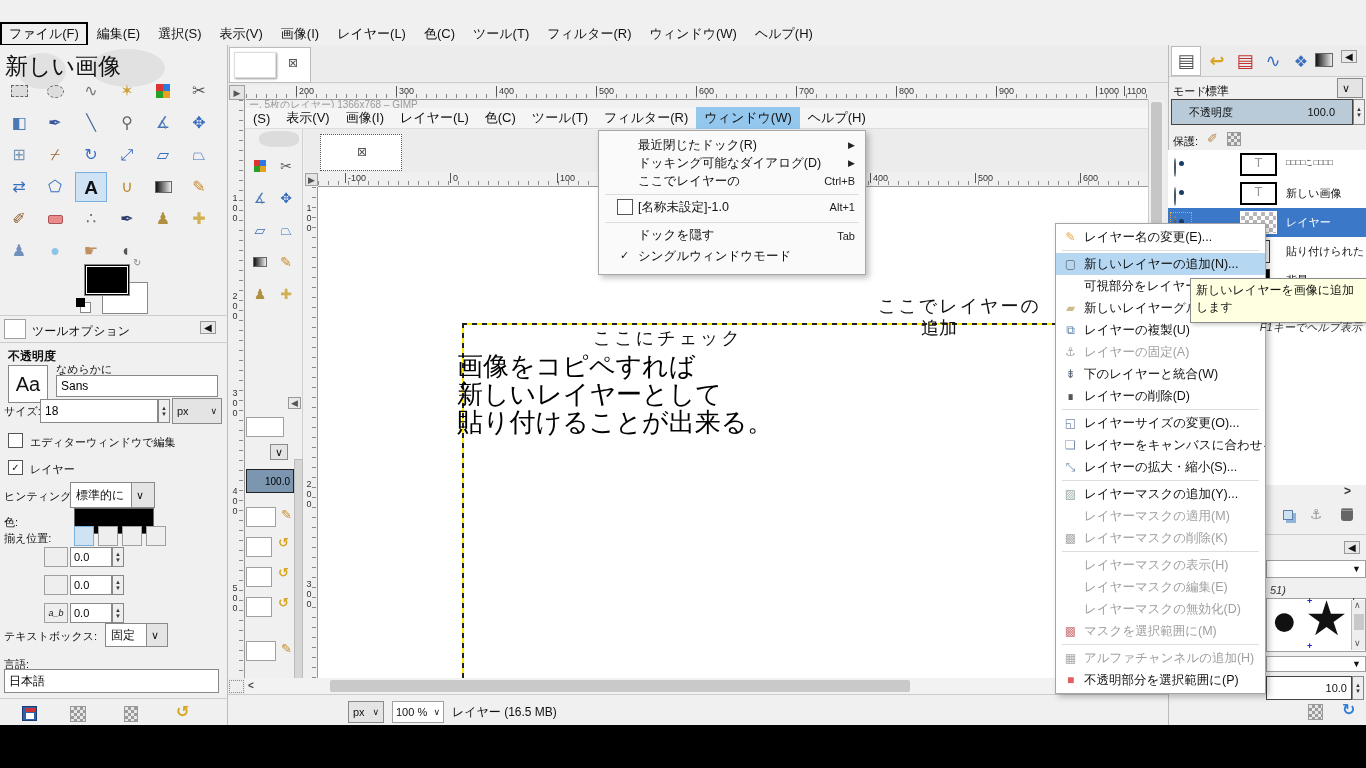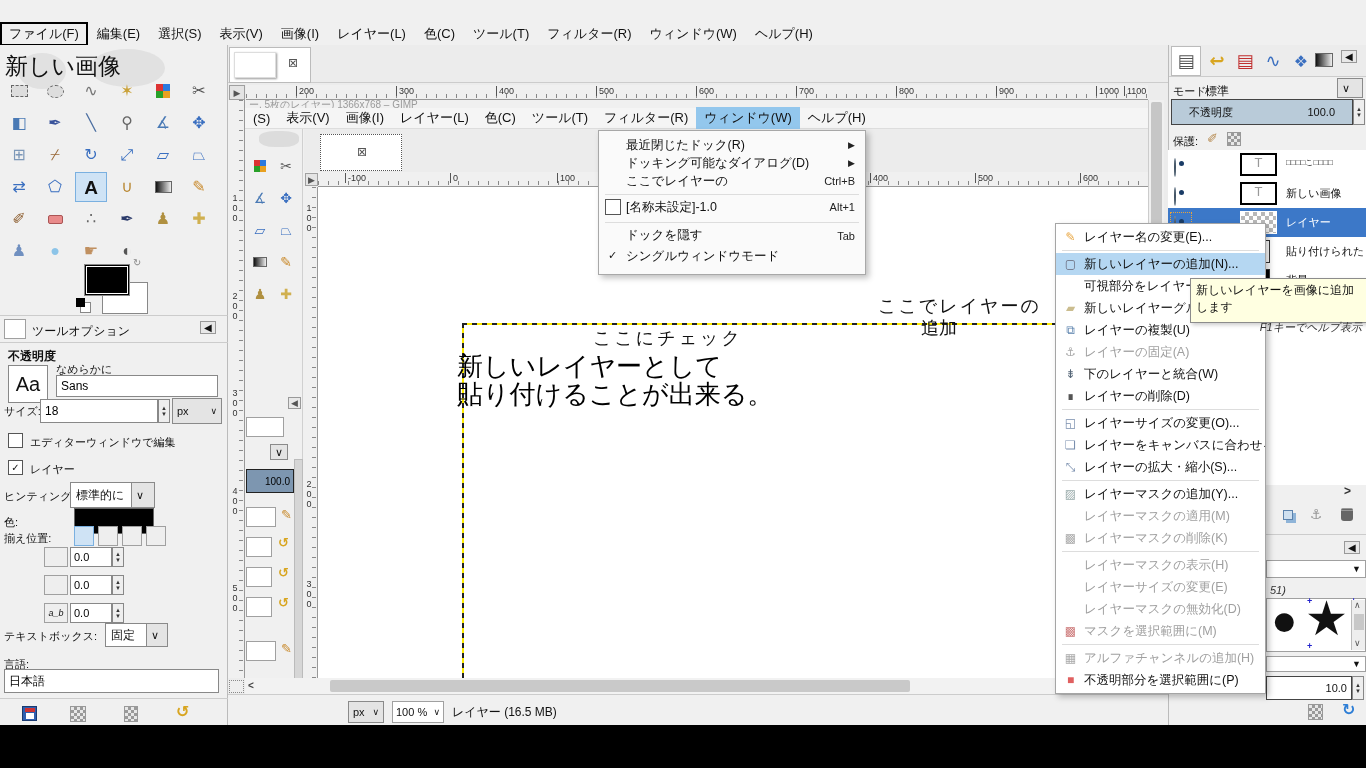--- a/index.html
+++ b/index.html
@@ -34,21 +34,21 @@
 .dash-v{position:absolute;width:2px;background:repeating-linear-gradient(180deg,#222 0 5px,#ffec00 5px 10px)}
 .mb-item{padding:3px 9px;font-size:13px}
 .imb-item{padding:2px 8px;font-size:13px;white-space:nowrap}
 .cm{position:absolute;left:1055px;top:223px;width:211px;background:#fff;border:1px solid #a5a5a5;box-shadow:3px 3px 6px rgba(0,0,0,.25);padding:2px 0;z-index:30}
 .cm-item{height:22px;display:flex;align-items:center;font-size:12.5px;padding:0 6px;white-space:nowrap;overflow:hidden}
 .cm-ico{width:17px;min-width:17px;text-align:center;margin-right:5px;font-size:12px;line-height:1}
 .cm-item.dis{color:#a0a0a0}
 .cm-item.hl{background:#b5d7f2}
 .sep{height:1px;background:#ddd;margin:2px 6px}
 .wm{position:absolute;left:598px;top:130px;width:268px;background:#fafafa;border:1px solid #a8a8a8;box-shadow:3px 3px 6px rgba(0,0,0,.25);z-index:20}
-.wm-item{position:absolute;left:0;right:0;display:flex;align-items:center;font-size:12.5px;padding:0 10px 0 27px}
+.wm-item{position:absolute;left:12px;right:0;display:flex;align-items:center;font-size:12.5px;padding:0 10px 0 27px}
 .wm-sc{margin-left:auto;color:#222}
 .spincol{display:flex;flex-direction:column;justify-content:center;font-size:6px;line-height:6px;color:#333;border-left:1px solid #999;padding:0 2px}
 .combo{background:#e4e4e4;border:1px solid #8a8a8a;display:flex;align-items:center;justify-content:space-between;font-size:11px;padding:0 4px}
 .tt{position:absolute;left:1190px;top:278px;width:178px;height:45px;background:#ffffe1;border:1px solid #8c8c8c;box-shadow:2px 2px 4px rgba(0,0,0,.2);z-index:40;font-size:12px;padding:3px 5px}
 .lrow{position:absolute;left:1168px;width:198px;height:29px}
 .lthumb{position:absolute;left:72px;top:3px;width:37px;height:23px}
 .lname{position:absolute;left:118px;top:7px;font-size:11px;white-space:nowrap;overflow:hidden;max-width:78px}
 .trash-i{width:12px;height:13px;background:#666;border-radius:2px 2px 3px 3px;border-top:3px double #999}
 .dup-i{width:10px;height:10px;background:#cfe0f0;border:1px solid #5b82ad;box-shadow:3px 3px 0 #8fb4d8}
 .save-i{width:15px;height:15px;background:#2f5fb0;border:1px solid #1a3a70;position:relative}
@@ -394,20 +394,21 @@
         <span class="vnum abs" style="left:1px;top:292px">200</span>
         <span class="vnum abs" style="left:1px;top:392px">300</span>
       </div>
 
       <div class="abs white" style="left:73px;top:87px;width:830px;height:491px"></div>
 
       <div class="dash-h" style="left:217px;top:223px;width:686px"></div>
       <div class="dash-v" style="left:217px;top:223px;height:400px"></div>
 
       <div class="abs" style="left:212px;top:252px;font-size:26px;line-height:28px;color:#000">
+        <div>画像をコピペすれば</div>
         <div>新しいレイヤーとして</div>
         <div>貼り付けることが出来る。</div>
       </div>
 
       <span class="abs" style="left:348px;top:226px;font-size:18px;letter-spacing:3px">ここにチェック</span>
       <span class="abs" style="left:633px;top:194px;font-size:18px;letter-spacing:2px">ここでレイヤーの</span>
       <span class="abs" style="left:676px;top:216px;font-size:18px">追加</span>
 
       <div class="wm" style="left:353px;top:30px;height:145px">
         <div class="wm-item" style="top:5px;height:18px">
@@ -614,21 +615,21 @@
         <span class="cm-ico" style="color:#aaa">▩</span>
         <span>レイヤーマスクの削除(K)</span>
       </div>
     <div class="sep"></div>
     <div class="cm-item dis">
         <span class="cm-ico"></span>
         <span>レイヤーマスクの表示(H)</span>
       </div>
     <div class="cm-item dis">
         <span class="cm-ico"></span>
-        <span>レイヤーサイズの変更(E)</span>
+        <span>レイヤーマスクの編集(E)</span>
       </div>
     <div class="cm-item dis">
         <span class="cm-ico"></span>
         <span>レイヤーマスクの無効化(D)</span>
       </div>
     <div class="cm-item dis">
         <span class="cm-ico" style="color:#c77">▩</span>
         <span>マスクを選択範囲に(M)</span>
       </div>
     <div class="sep"></div>

